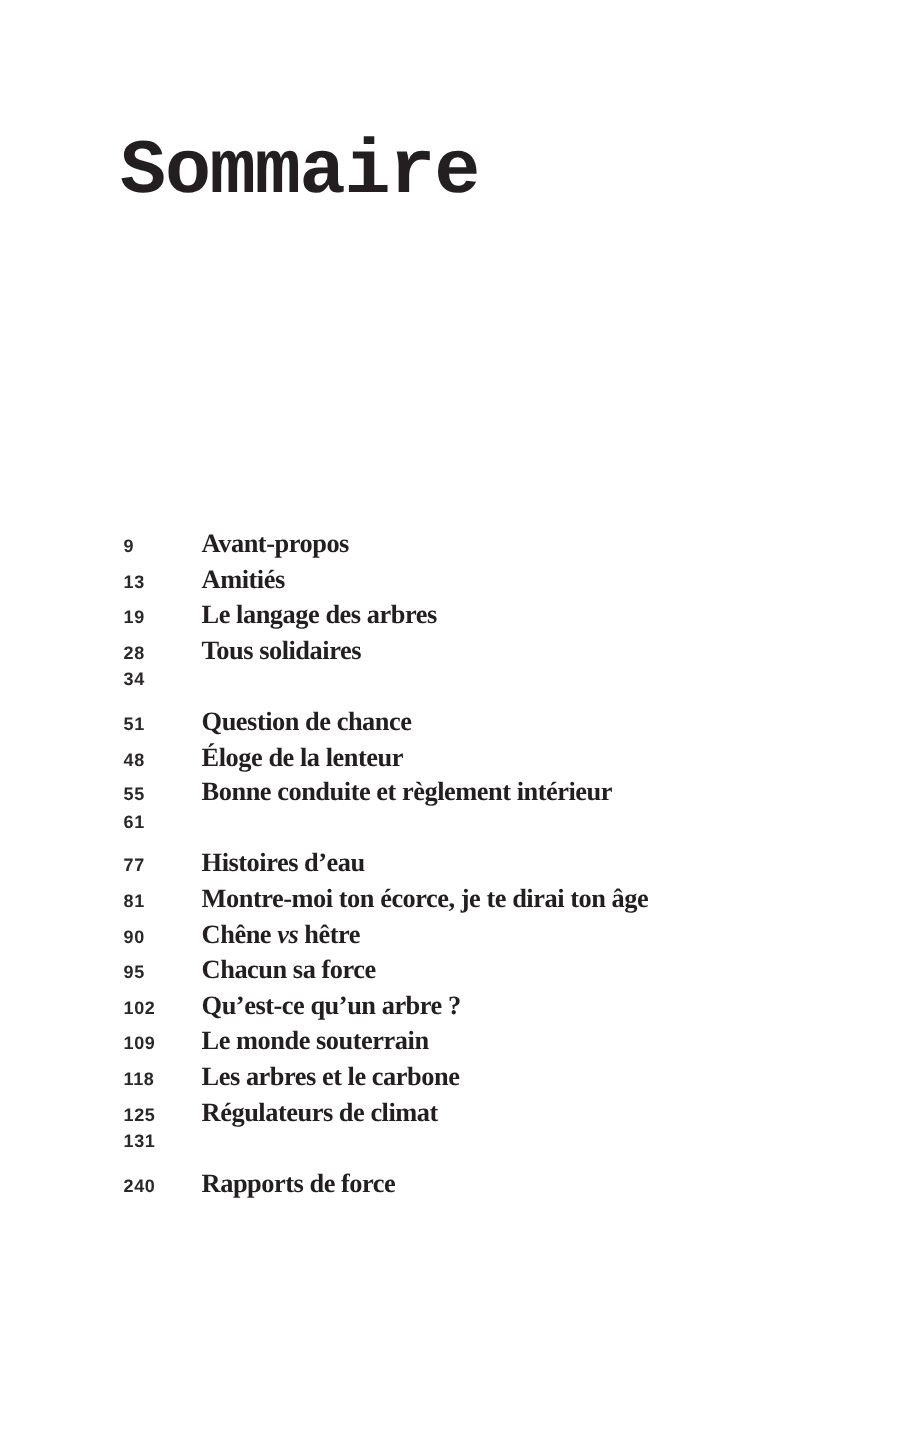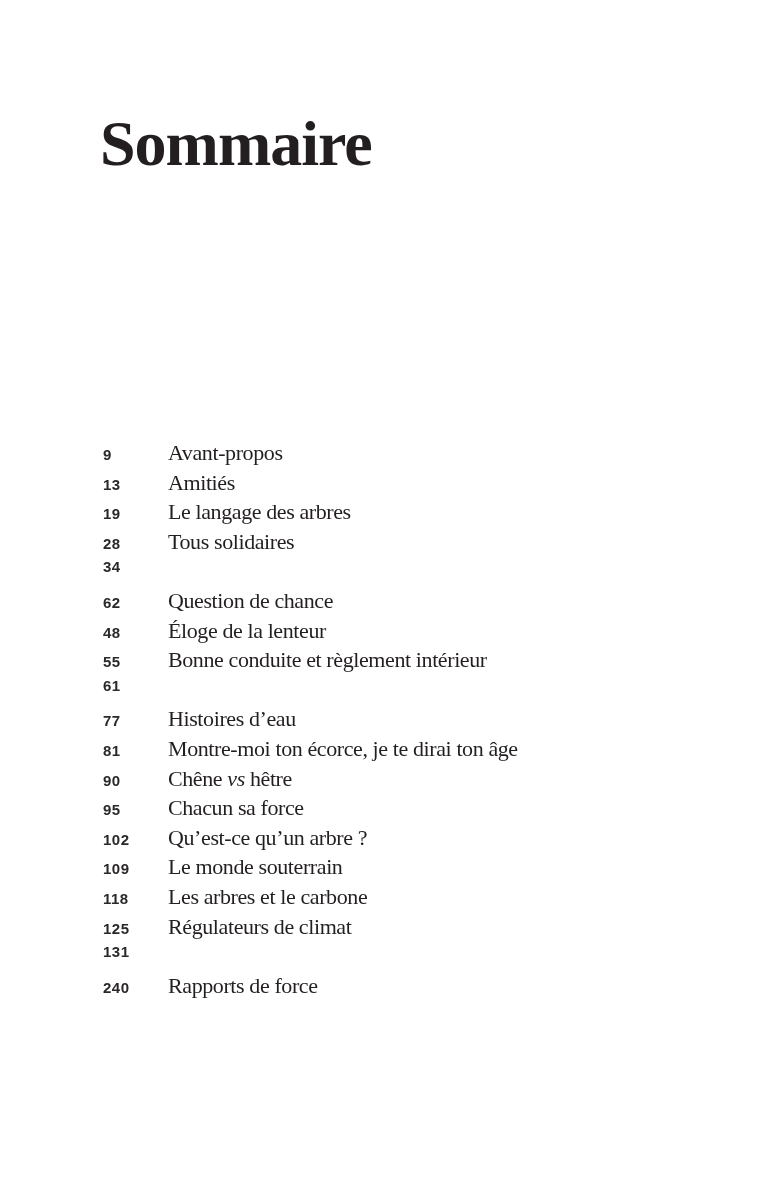--- a/index.html
+++ b/index.html
@@ -13,21 +13,21 @@
     height: 1200px;
     background: #ffffff;
     overflow: hidden;
     font-family: "Liberation Serif", serif;
   }
   .page-title {
     position: absolute;
     left: 100px;
     top: 112px;
     margin: 0;
-    font-family: Liberation Serif, serif;
+    font-family: Liberation Mono, monospace;
     font-weight: 700;
     font-size: 64px;
     line-height: 1;
     letter-spacing: -1px;
     color: #231f20;
   }
   .toc {
     position: absolute;
     left: 103px;
     top: 440px;
@@ -45,21 +45,21 @@
     flex: 0 0 65px;
     width: 65px;
     font-family: "Liberation Sans", sans-serif;
     font-weight: 700;
     font-size: 15px;
     letter-spacing: 0.5px;
     color: #2b2829;
   }
   .toc-title {
     font-family: "Liberation Serif", serif;
-    font-weight: 400;
+    font-weight: 700;
     font-size: 22px;
     letter-spacing: -0.4px;
     color: #231f20;
     white-space: nowrap;
   }
   .toc-title .italic {
     font-style: italic;
   }
 </style>
 </head>
@@ -89,21 +89,21 @@
     <li class="toc-row">
       <span class="toc-page-num">28</span>
       <span class="toc-title">Tous solidaires</span>
     </li>
 
     <li class="toc-row">
       <span class="toc-page-num">34</span>
     </li>
 
     <li class="toc-row">
-      <span class="toc-page-num">62</span>
+      <span class="toc-page-num">51</span>
       <span class="toc-title">Question de chance</span>
     </li>
 
     <li class="toc-row">
       <span class="toc-page-num">48</span>
       <span class="toc-title">Éloge de la lenteur</span>
     </li>
 
     <li class="toc-row">
       <span class="toc-page-num">55</span>

